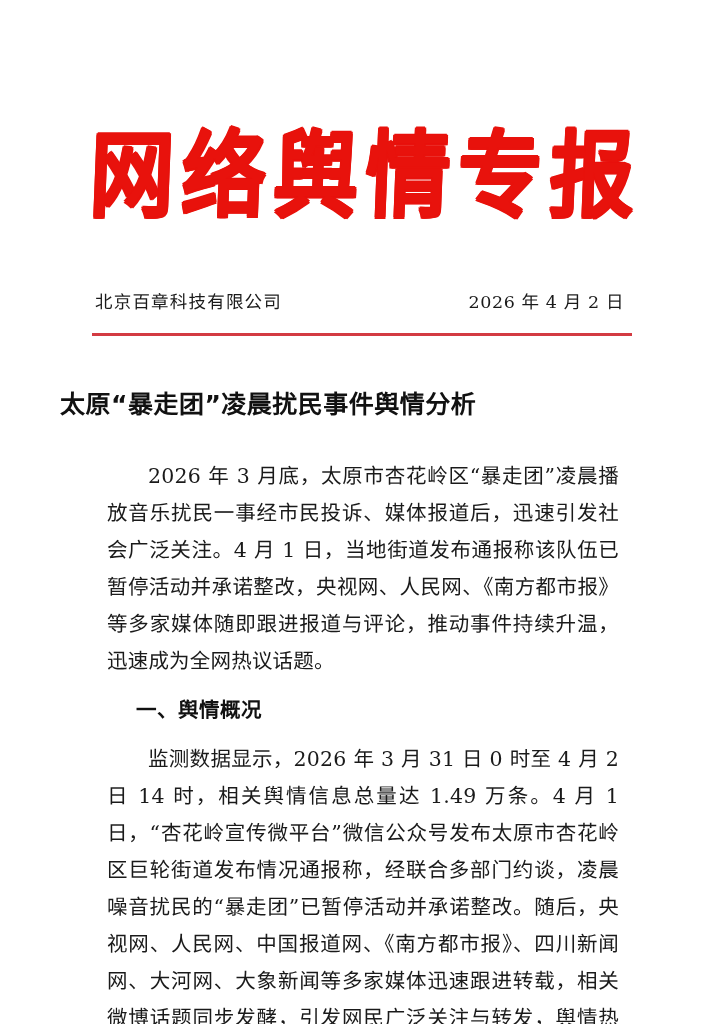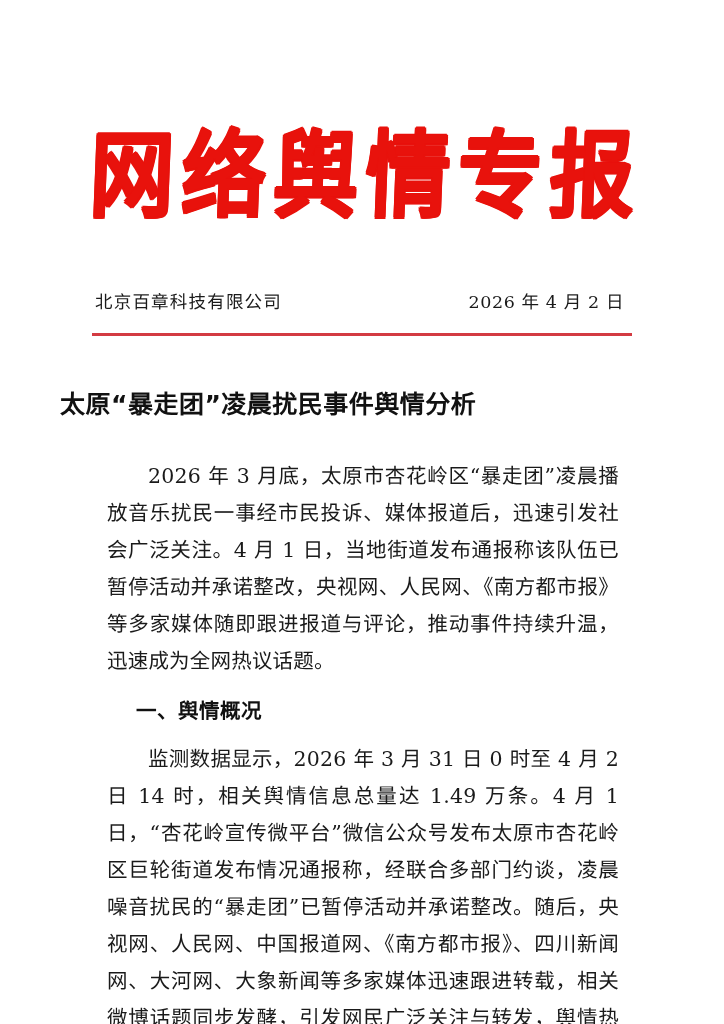--- a/index.html
+++ b/index.html
@@ -124,21 +124,21 @@
     line-height: 37px;
     color: #1a1a1a;
     text-align: justify;
     text-justify: inter-character;
     text-indent: 2em;
     margin: 12px;
     letter-spacing: 0.2px;
   }
 
   .section-heading {
-    font-family: Liberation Sans, sans-serif;
+    font-family: Liberation Serif, serif;
     font-weight: bold;
     font-size: 20.5px;
     line-height: 37px;
     color: #111111;
     text-indent: 2em;
     margin: 0;
     letter-spacing: 0.5px;
   }
 </style>
 </head>

